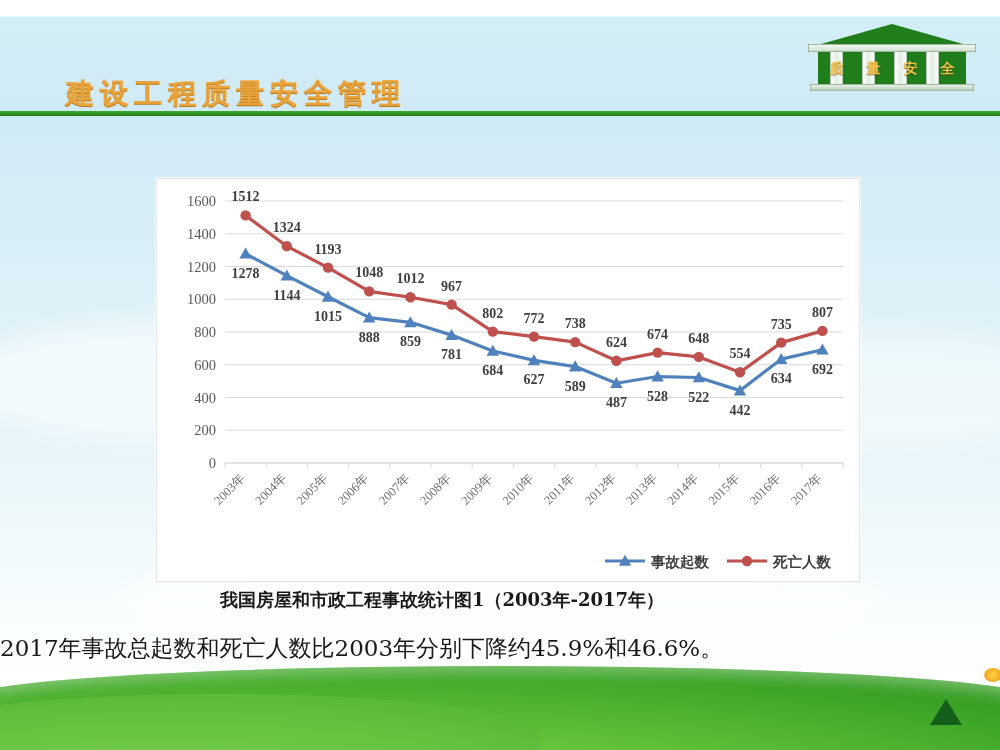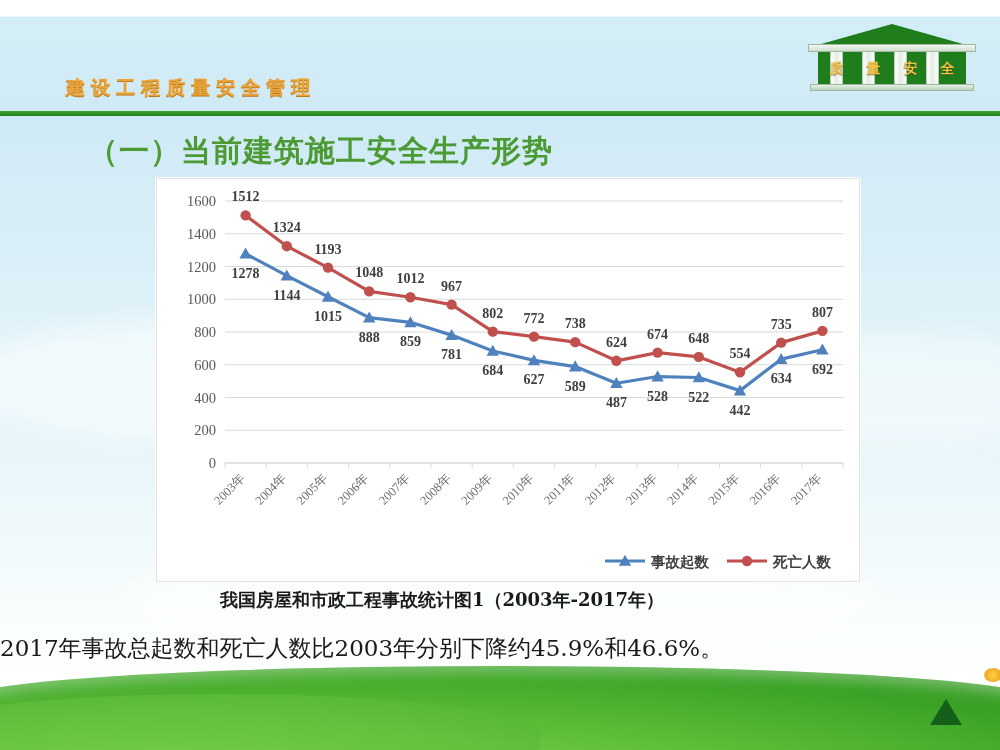--- a/index.html
+++ b/index.html
@@ -28,21 +28,21 @@
   .c2 { left:260px; top:430px; width:520px; height:140px; background:rgba(255,255,255,.45);}
   .c3 { left:700px; top:330px; width:380px; height:120px; background:rgba(255,255,255,.40);}
   .c4 { left:120px; top:540px; width:760px; height:120px; background:rgba(255,255,255,.55);}
 
   
   #header-bar {
     position:absolute; left:0; top:17px; width:1000px; height:82px;
   }
   #header-title {
     position:absolute; left:66px; top:58px;
-    font-size:19px; font-weight:bold; letter-spacing:6px;
+    font-size:28px; font-weight:bold; letter-spacing:6px;
     color:#E8A33D;
     text-shadow:0 1px 0 #b97a18, 1px 0 0 #f5c978;
     font-family:"DejaVu Sans", sans-serif;
     white-space:nowrap;
   }
   #header-rule {
     position:absolute; left:0; top:94px; width:1000px; height:5px;
     background:linear-gradient(180deg,#3faa33,#1f7d16);
   }
 
@@ -180,21 +180,20 @@
     <div class="col" style="left:118px"></div>
     <div class="logo-text">
       <span>质</span>
       <span>量</span>
       <span>安</span>
       <span>全</span>
     </div>
     <div class="base"></div>
   </div>
 
-  <div id="slide-title">（一）当前建筑施工安全生产形势</div>
 
   <div id="chart-card">
     <div id="plot-wrap">
       <svg class="chart" id="chart-svg" viewBox="0 0 704 404">
           <line x1="68" y1="284" x2="686" y2="284" class="gridline"></line>
           <text x="59" y="289" class="ticklabel" text-anchor="end">0</text>
           <line x1="68" y1="251.25" x2="686" y2="251.25" class="gridline"></line>
           <text x="59" y="256.25" class="ticklabel" text-anchor="end">200</text>
           <line x1="68" y1="218.5" x2="686" y2="218.5" class="gridline"></line>
           <text x="59" y="223.5" class="ticklabel" text-anchor="end">400</text>

